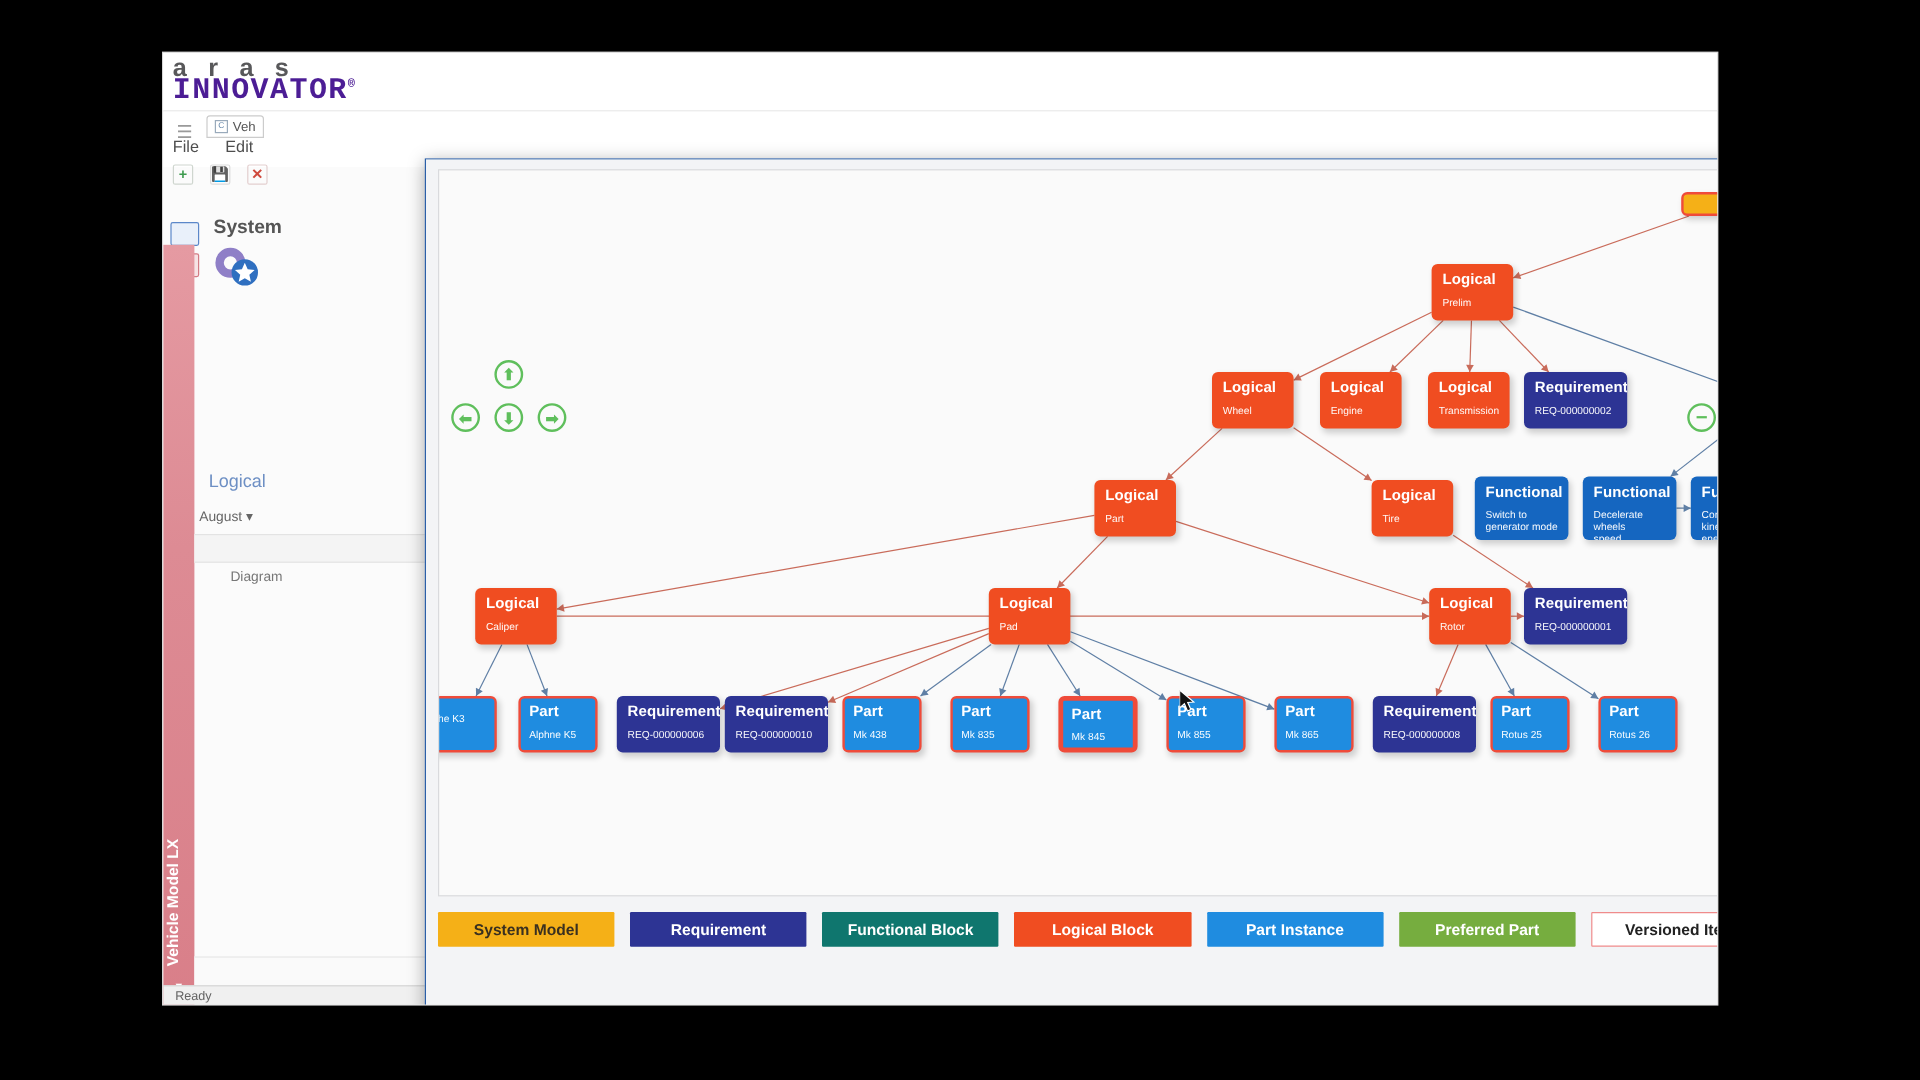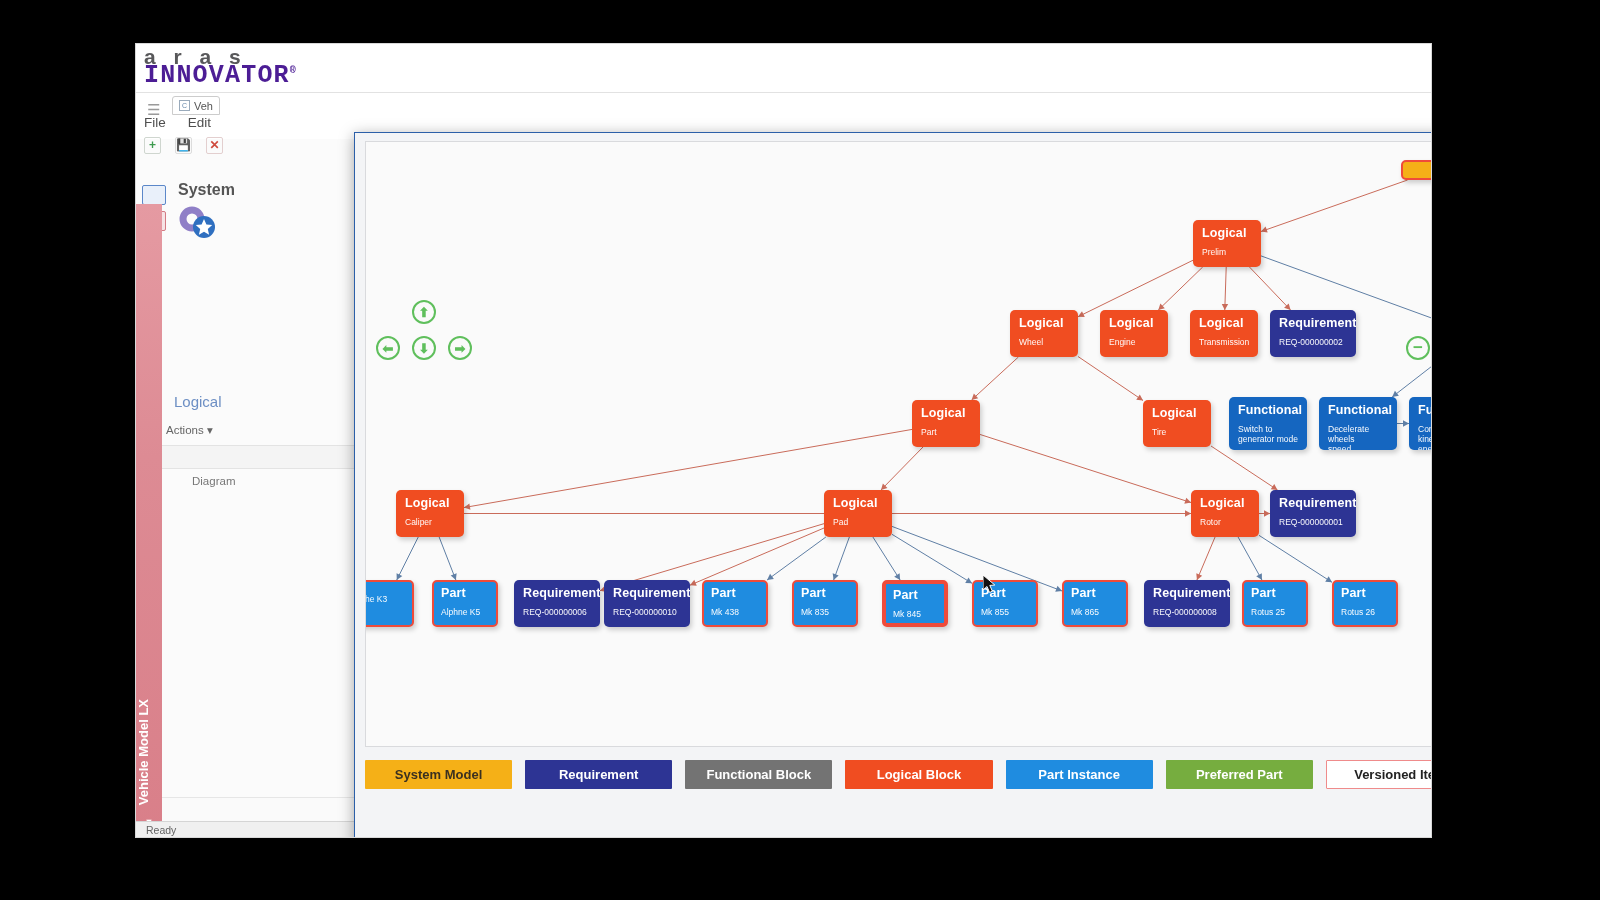--- a/index.html
+++ b/index.html
@@ -227,21 +227,21 @@
       <div id="bg-title">System</div>
       <div id="bg-gear">
         <svg width="44" height="38" viewBox="0 0 44 38">
           <circle cx="14" cy="14" r="9" fill="none" stroke="#8f7fc7" stroke-width="7"></circle>
           <circle cx="26" cy="22" r="11" fill="#2f6fc0"></circle>
           <polygon points="26,14 28.4,19.4 34.2,20 29.8,24 31.1,29.8 26,26.8 20.9,29.8 22.2,24 17.8,20 23.6,19.4" fill="#fff"></polygon>
         </svg>
       </div>
 
       <div id="bg-logical">Logical</div>
-      <div id="bg-actions"><span>Actions</span> ▾</div>
+      <div id="bg-actions"><span>August</span> ▾</div>
       <div id="bg-grid-head"></div>
       <div id="bg-prelim">Diagram</div>
 
       <div id="bg-search-row">
         <span class="sr-ic">
           <svg width="22" height="22" viewBox="0 0 22 22">
               <circle cx="9" cy="9" r="6" fill="none" stroke="#e09040" stroke-width="1.8"></circle>
               <line x1="13.5" y1="13.5" x2="19" y2="19" stroke="#e09040" stroke-width="1.8"></line>
             </svg>
         </span>
@@ -522,21 +522,21 @@
           <div class="navbtn" style="right:46px; top:194px; font-size:17px;">−</div>
 
           <svg id="cursor" width="14" height="20" style="position: absolute; left: 617px; top: 433px;">
             <polygon points="0,0 0,15 4,11.5 6.6,17.5 9.4,16.2 6.8,10.4 11.8,10" fill="#111" stroke="#fff" stroke-width="1"></polygon>
           </svg>
         </div>
 
         <div id="legend-row">
             <div class="lg" style="background: rgb(245, 176, 23); color: rgb(58, 48, 32);">System Model</div>
             <div class="lg" style="background: rgb(45, 52, 148); color: rgb(255, 255, 255);">Requirement</div>
-            <div class="lg" style="background: #737373; color: rgb(255, 255, 255);">Functional Block</div>
+            <div class="lg" style="background: #0f766e; color: rgb(255, 255, 255);">Functional Block</div>
             <div class="lg" style="background: rgb(240, 77, 33); color: rgb(255, 255, 255);">Logical Block</div>
             <div class="lg" style="background: rgb(31, 140, 224); color: rgb(255, 255, 255);">Part Instance</div>
             <div class="lg" style="background: rgb(118, 173, 63); color: rgb(255, 255, 255);">Preferred Part</div>
             <div class="lg" style="background: rgb(255, 255, 255); color: rgb(34, 34, 34); border: 1.5px solid rgb(239, 139, 139);">Versioned Item</div>
           </div>
       </div>
     </div>
   </div>
 </div>
 

